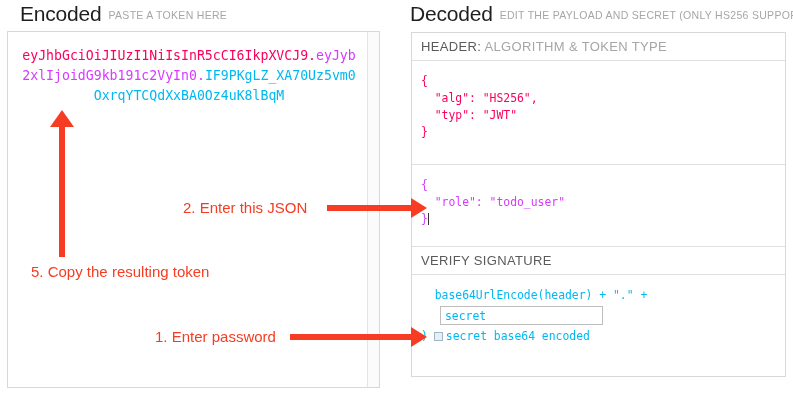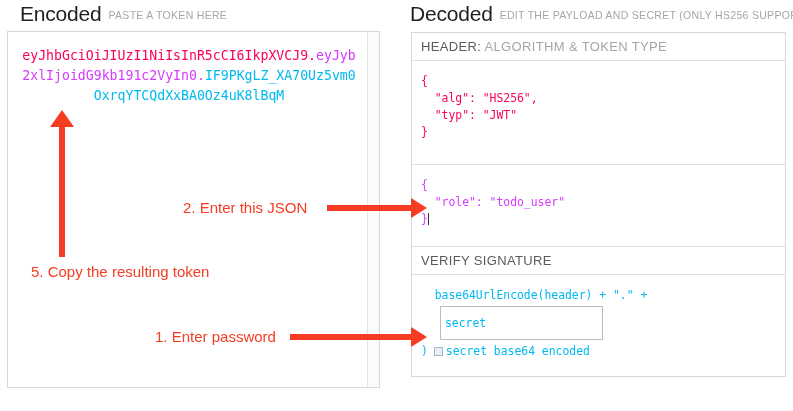--- a/index.html
+++ b/index.html
@@ -131,21 +131,21 @@
     display: block;
     margin: 2px 0 3px 19px;
     width: 163px;
     height: 19px;
     box-sizing: border-box;
     border: 1px solid #bdbdbd;
     background: #ffffff;
     color: #00b9f1;
     font-family: "DejaVu Sans Mono", "Liberation Mono", monospace;
     font-size: 11.4px;
-    padding: 16px 4px;
+    padding: 8px 4px;
     outline: none;
   }
   #sig-close-row {
     white-space: pre;
     display: flex;
     align-items: center;
   }
   #b64-checkbox {
     display: inline-block;
     width: 9px;

